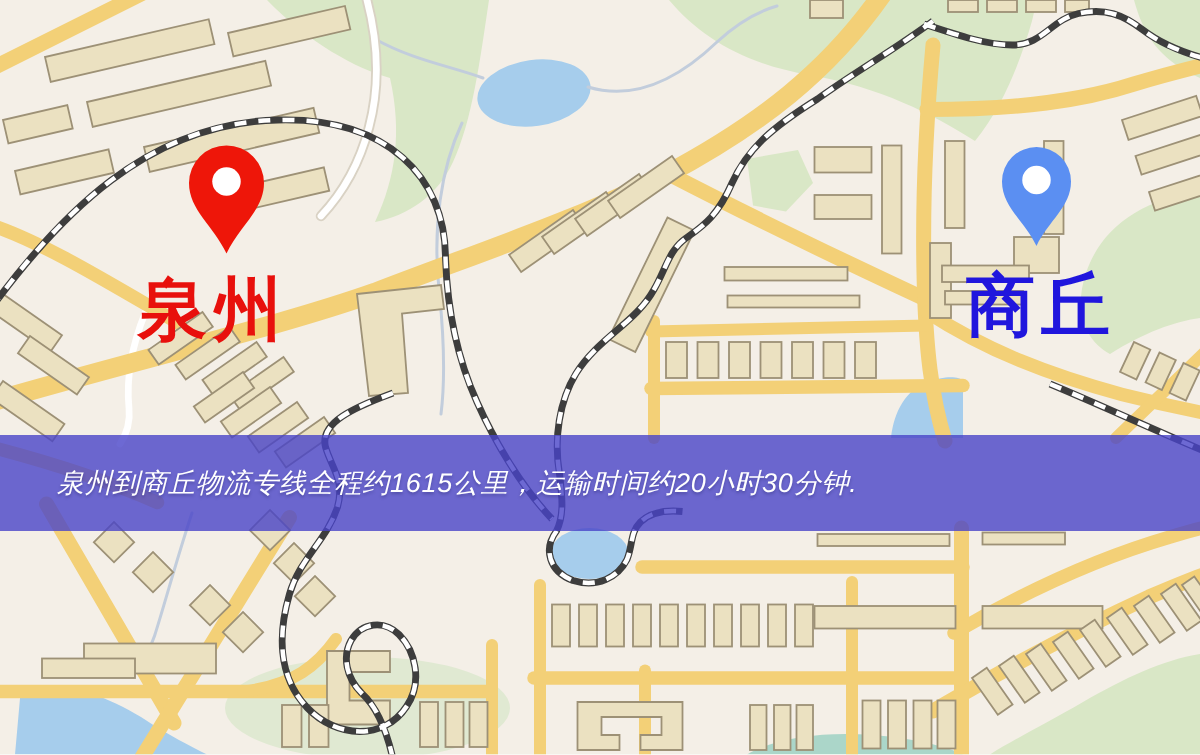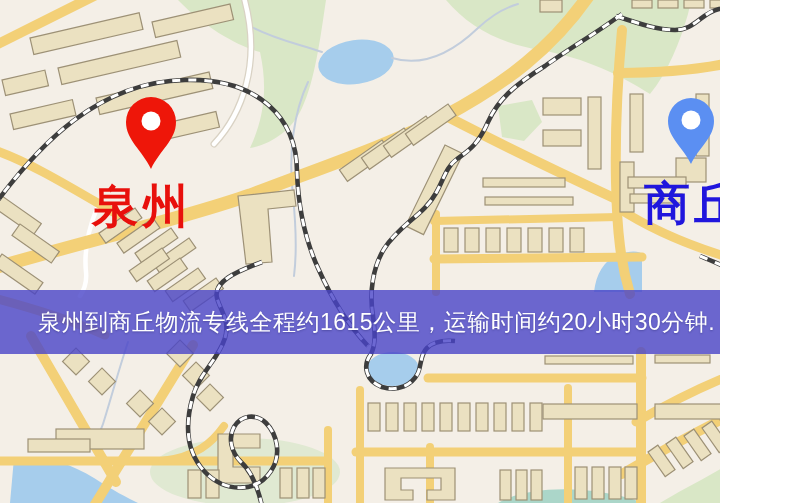--- a/index.html
+++ b/index.html
@@ -1,38 +1,38 @@
 <!DOCTYPE html>
 <html style="--background: #f4efe7; --green: #d9e7c6; --green-pale: #e0e9d2; --water: #a6cdec; --teal: #abd6c9; --road: #f3d077; --road-white: #ffffff; --building: #ebe1c1; --building-stroke: #9d9176; --railway: #3d3d3d; --stream: #c2cddc;"><head>
 <meta charset="utf-8">
 <style>
   html,body{margin:0;padding:0;background:#fff;}
-  #stage{position:relative;width:720px;height:503px;overflow:hidden;
+  #stage{position:relative;width:800px;height:503px;overflow:hidden;
          font-family:"Liberation Sans", sans-serif;}
   #map-svg{position:absolute;left:0;top:0;width:800px;height:503px;display:block;
            background:var(--background,#f4efe7);}
   
   .green  path, .green polygon {fill:var(--green,#d9e7c6);stroke:none;}
   .green  .pale {fill:var(--green-pale,#e0e9d2);}
   .water  *    {fill:var(--water,#a6cdec);}
   .water  .teal{fill:var(--teal,#abd6c9);}
   .stream path {fill:none;stroke:var(--stream,#c2cddc);stroke-width:2;stroke-linecap:round;}
   .wroad-case path{fill:none;stroke:#d9d2c4;stroke-width:7;stroke-linecap:round;}
   .wroad path  {fill:none;stroke:var(--road-white,#fff);stroke-width:4.5;stroke-linecap:round;}
   .roads path  {fill:none;stroke:var(--road,#f3d077);stroke-linecap:round;stroke-linejoin:round;}
   .bld rect,.bld path{fill:var(--building,#ebe1c1);stroke:var(--building-stroke,#9d9176);stroke-width:1.2;}
   .rail-base{fill:none;stroke:var(--railway,#3d3d3d);stroke-width:4.6;}
   .rail-dash{fill:none;stroke:#ffffff;stroke-width:3;stroke-dasharray:8 8;}
   .pin-hole{fill:#ffffff;}
   .map-label{font-family:"Liberation Serif", serif;font-weight:bold;font-size:46px;letter-spacing:4px;}
   
   #route-banner{position:absolute;left:0;top:290px;width:800px;height:64px;
      display:flex;align-items:center;box-sizing:border-box;padding-left:38px;}
-  #route-banner span{color:#fff;font-size:23px;letter-spacing:.5px;white-space:nowrap;
-     text-shadow:0 1px 2px rgba(30,30,90,.35);}
+  #route-banner span{color:#fff;font-size:18px;letter-spacing:.5px;white-space:nowrap;
+     text-shadow:0 1px 2px rgba(30,30,90,.35);font-style:italic;}
 </style>
 </head>
 <body>
 
 <div id="stage">
   <svg id="map-svg" viewBox="0 0 800 503" xmlns="http://www.w3.org/2000/svg">
 
     <defs>
       <path id="rw1" d="M -15,218 C 40,140 100,82 185,80 C 258,78 297,118 297,172 C 298,200 303,235 318,268 C 330,295 348,325 368,346"></path>
       <path id="rw1b" d="M 262,262 C 235,272 213,282 217,298 C 221,312 230,320 225,338 C 218,360 200,372 193,396 C 186,420 184,450 205,472 C 224,492 256,494 271,471 C 282,455 277,434 266,423 C 256,413 241,415 234,427 C 228,438 231,452 241,462 C 252,472 258,488 262,506"></path>

